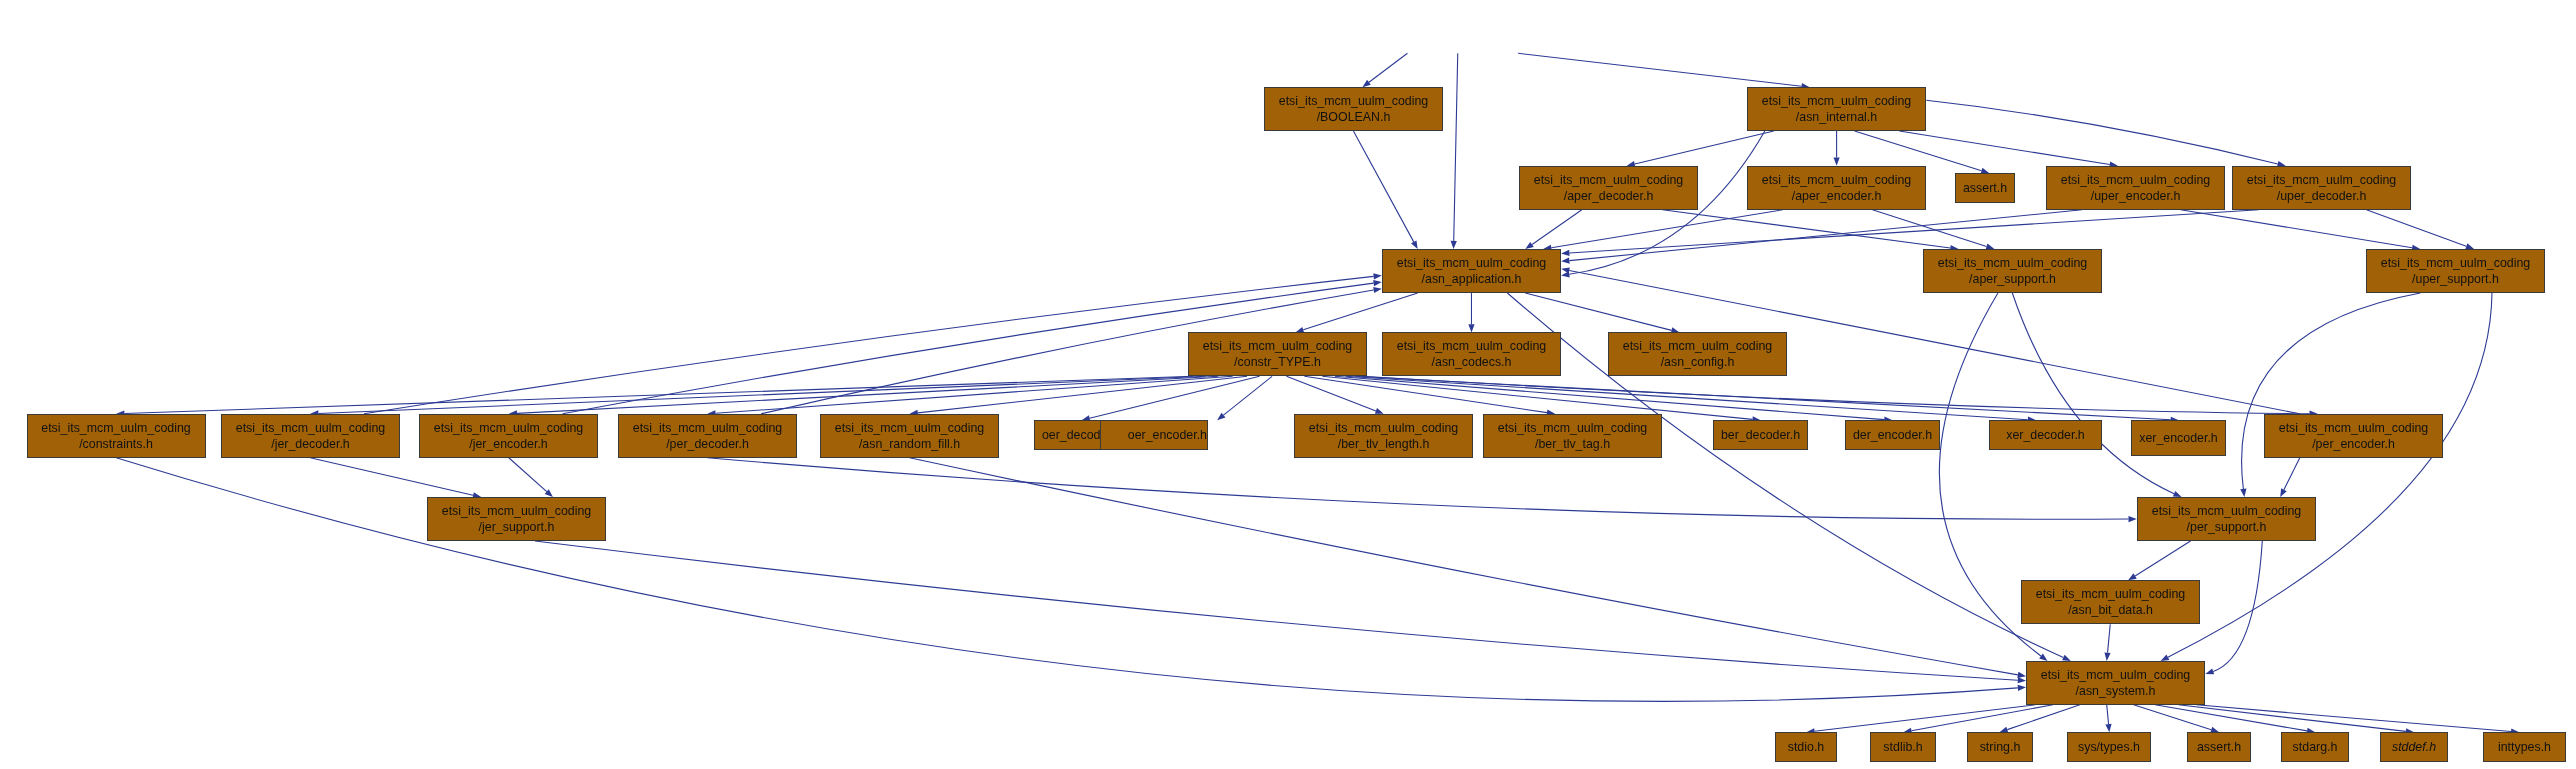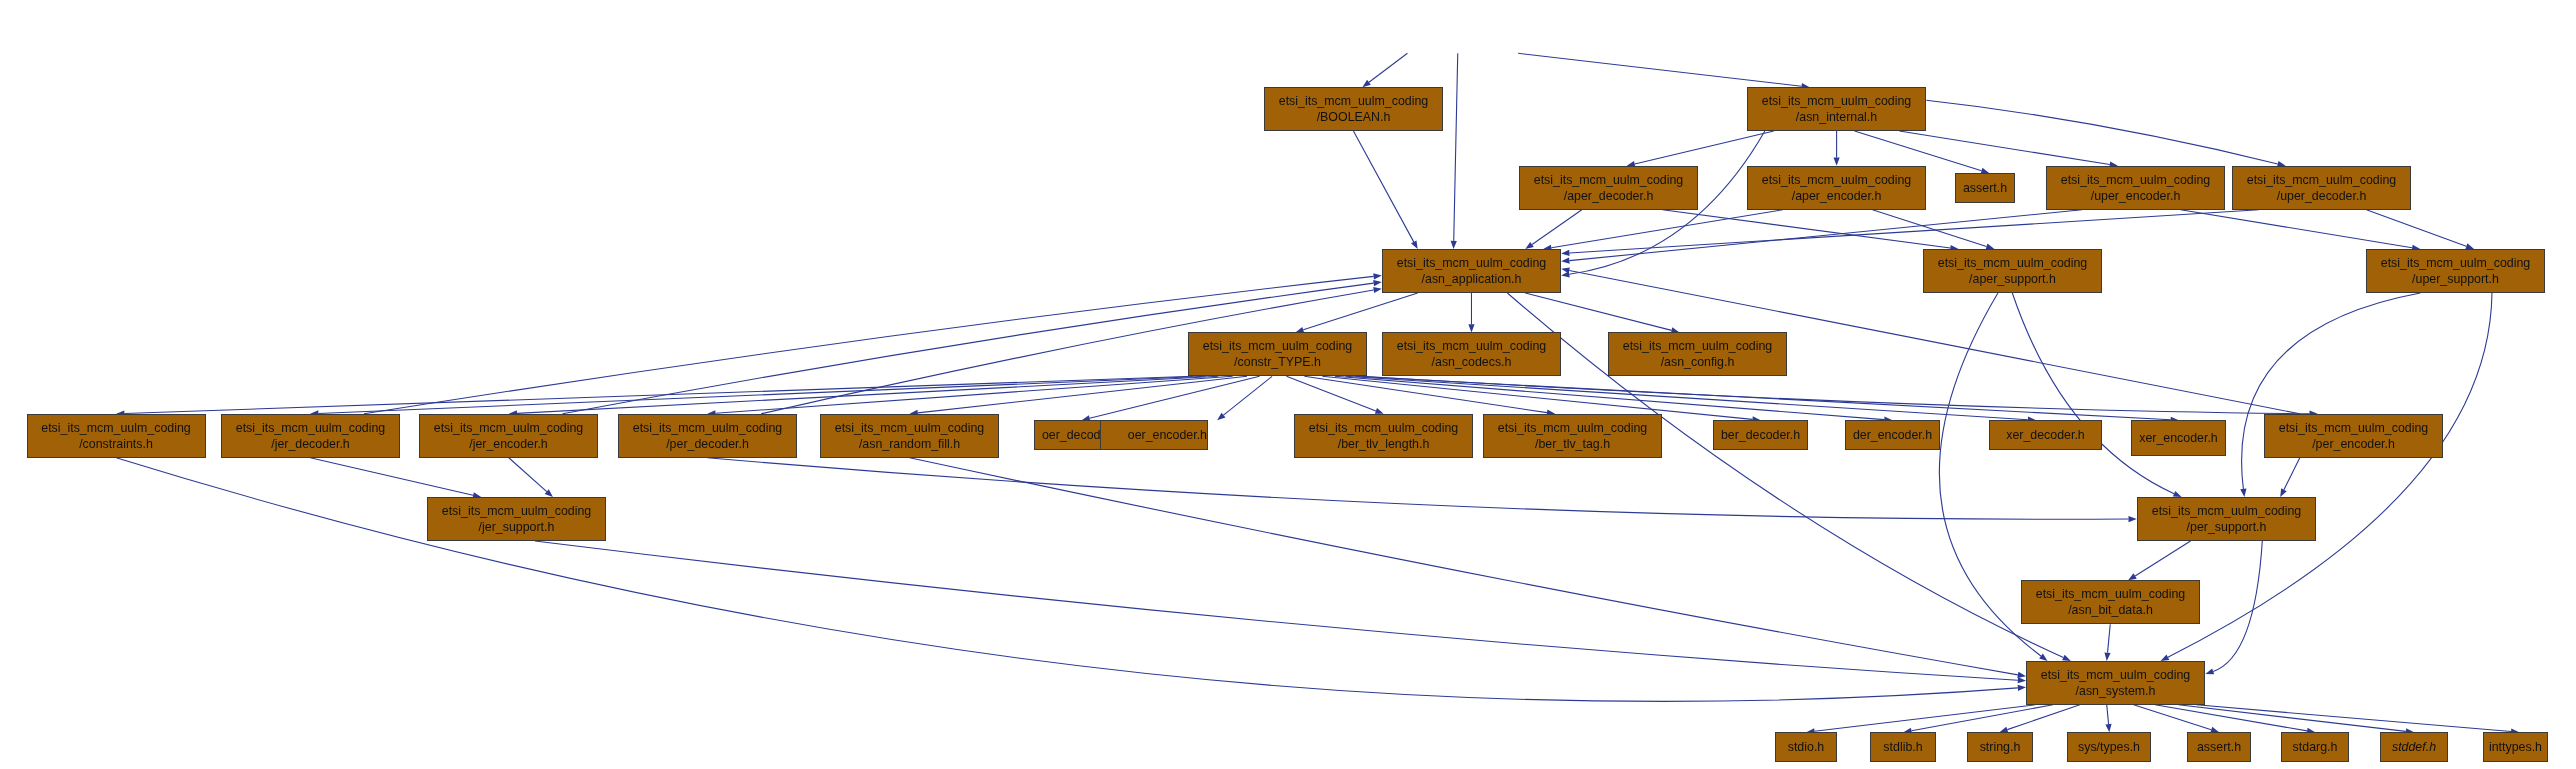--- a/index.html
+++ b/index.html
@@ -283,17 +283,17 @@
     </div>
     <div class="node" style="left: 2187px; top: 732px; width: 64px; height: 30px;">
       <span class="nl">assert.h</span>
     </div>
     <div class="node" style="left: 2281px; top: 732px; width: 68px; height: 30px;">
       <span class="nl">stdarg.h</span>
     </div>
     <div class="node" style="left: 2380px; top: 732px; width: 68px; height: 30px; font-style: italic;">
       <span class="nl">stddef.h</span>
     </div>
-    <div class="node" style="left: 2483px; top: 732px; width: 65px; height: 30px;">
+    <div class="node" style="left: 2483px; top: 732px; width: 83px; height: 30px;">
       <span class="nl">inttypes.h</span>
     </div>
   </div>
 
 
 </body></html>

